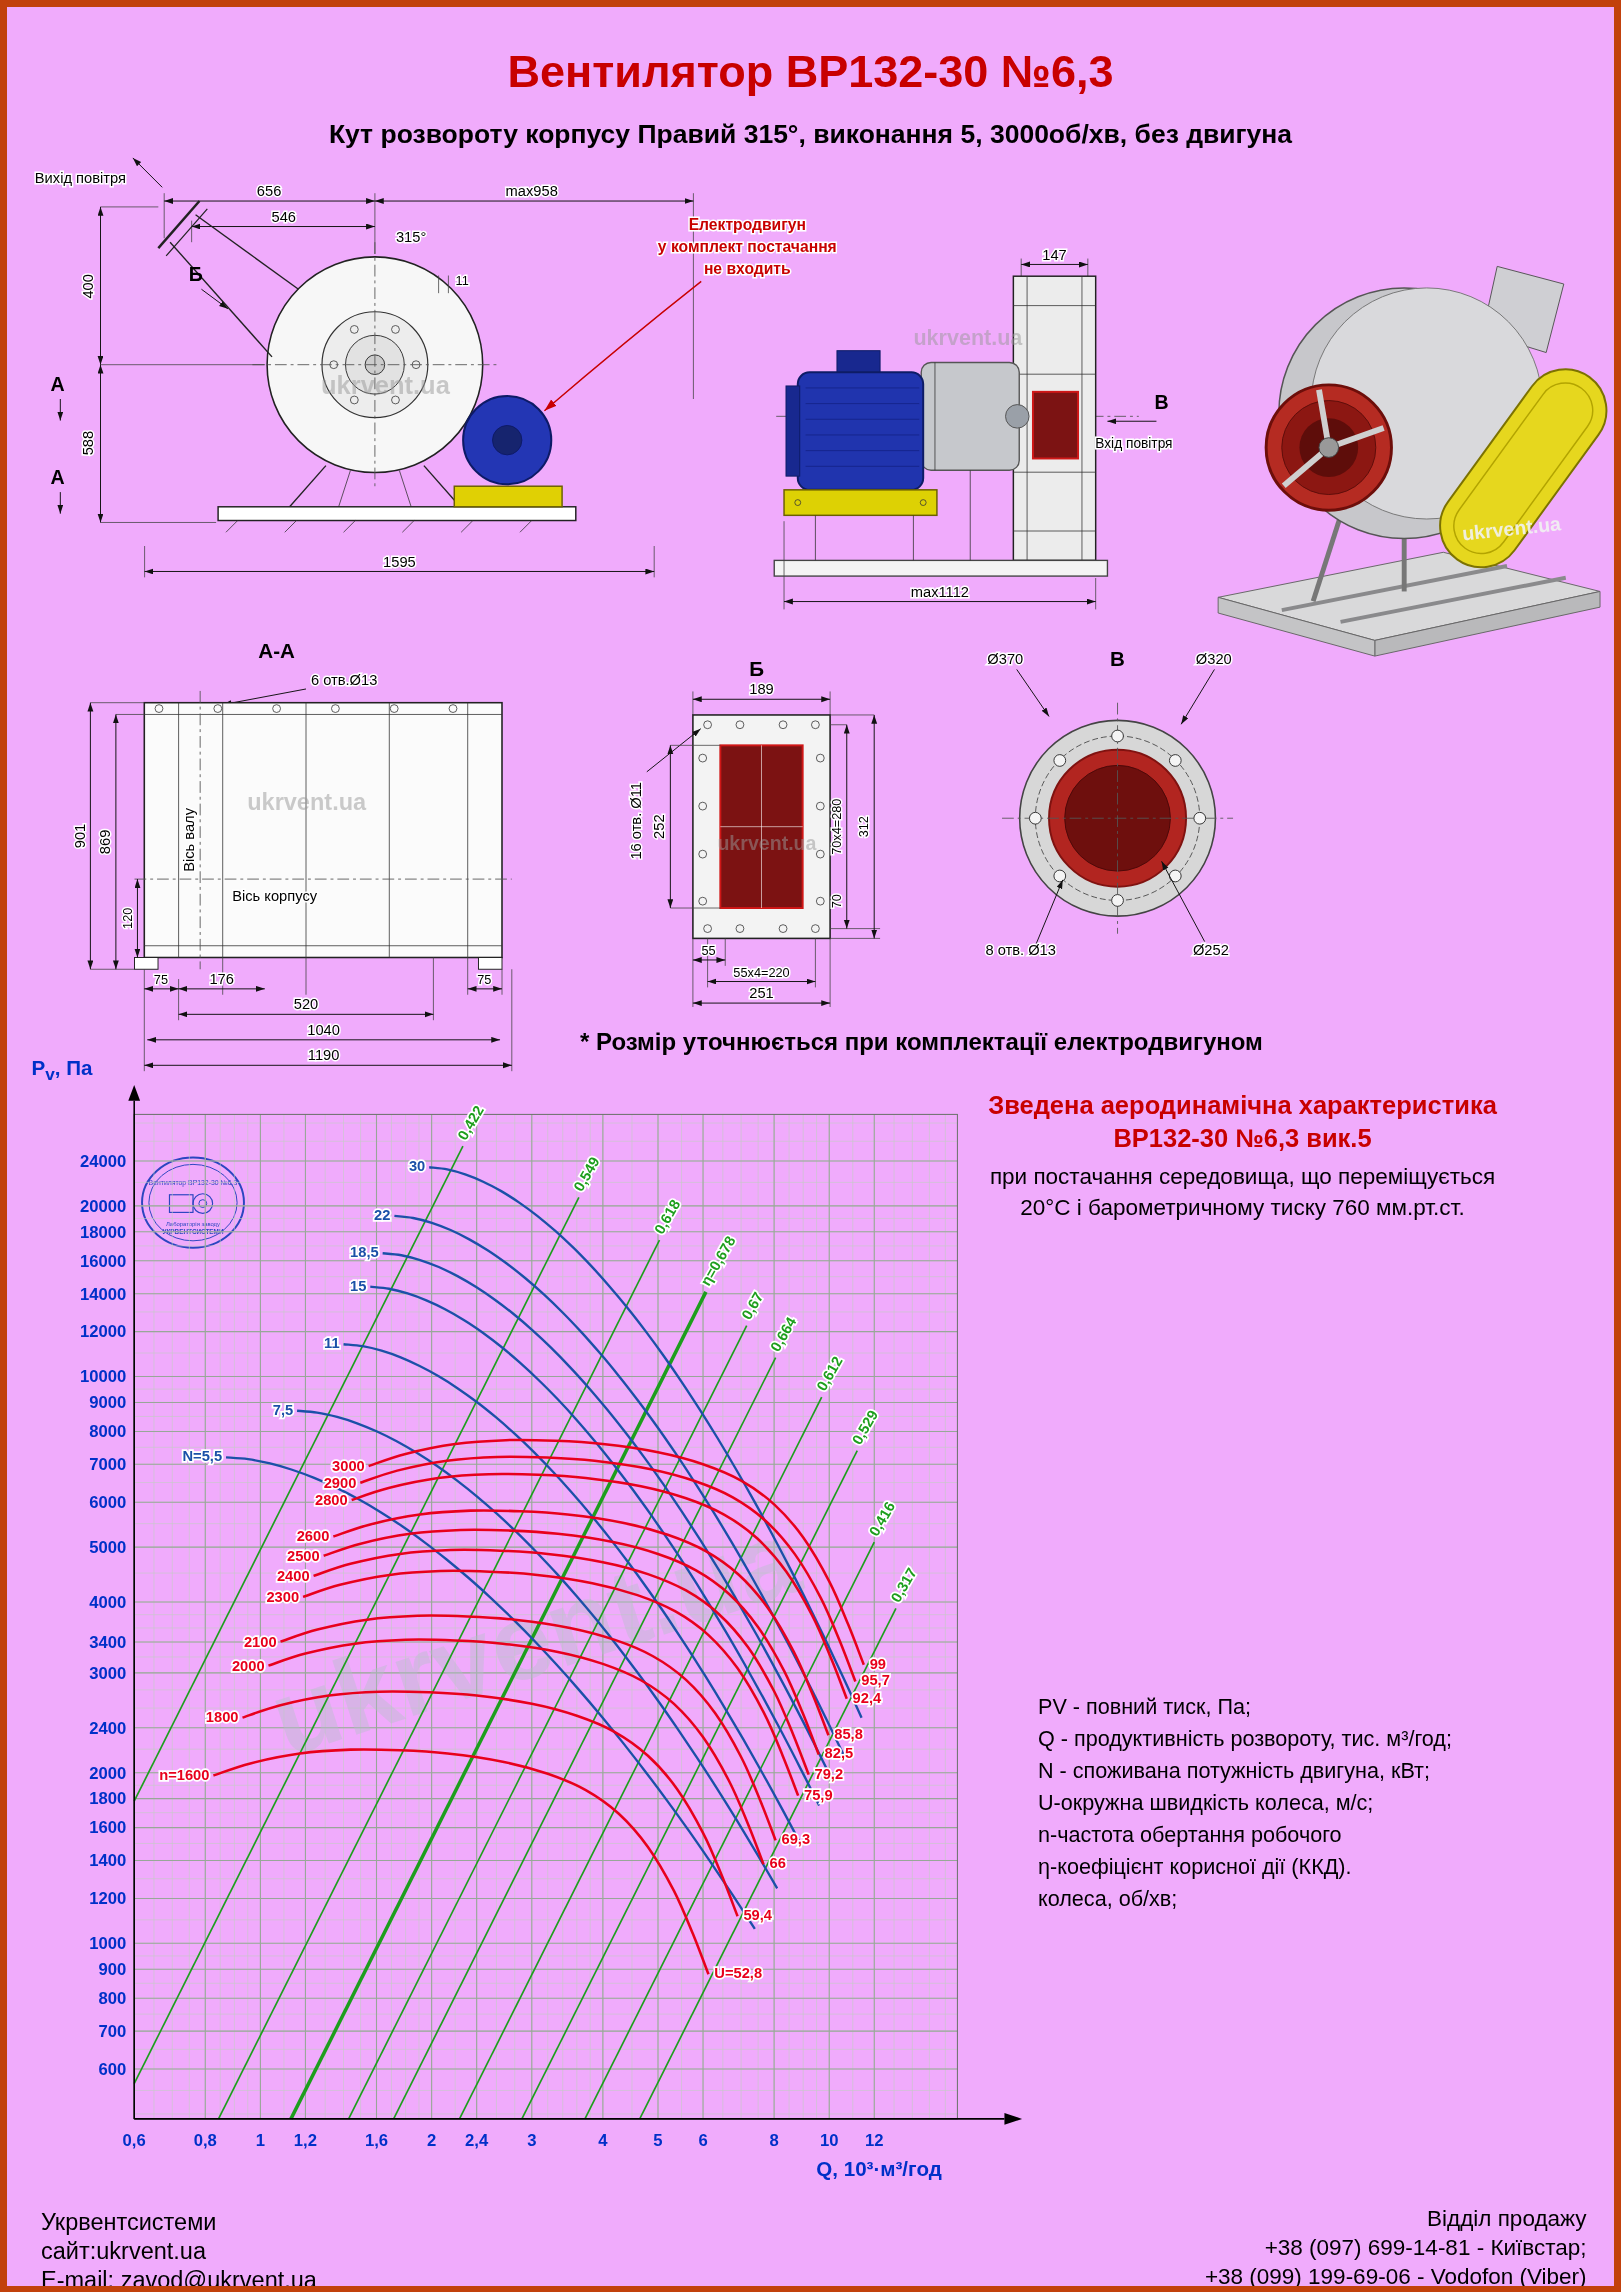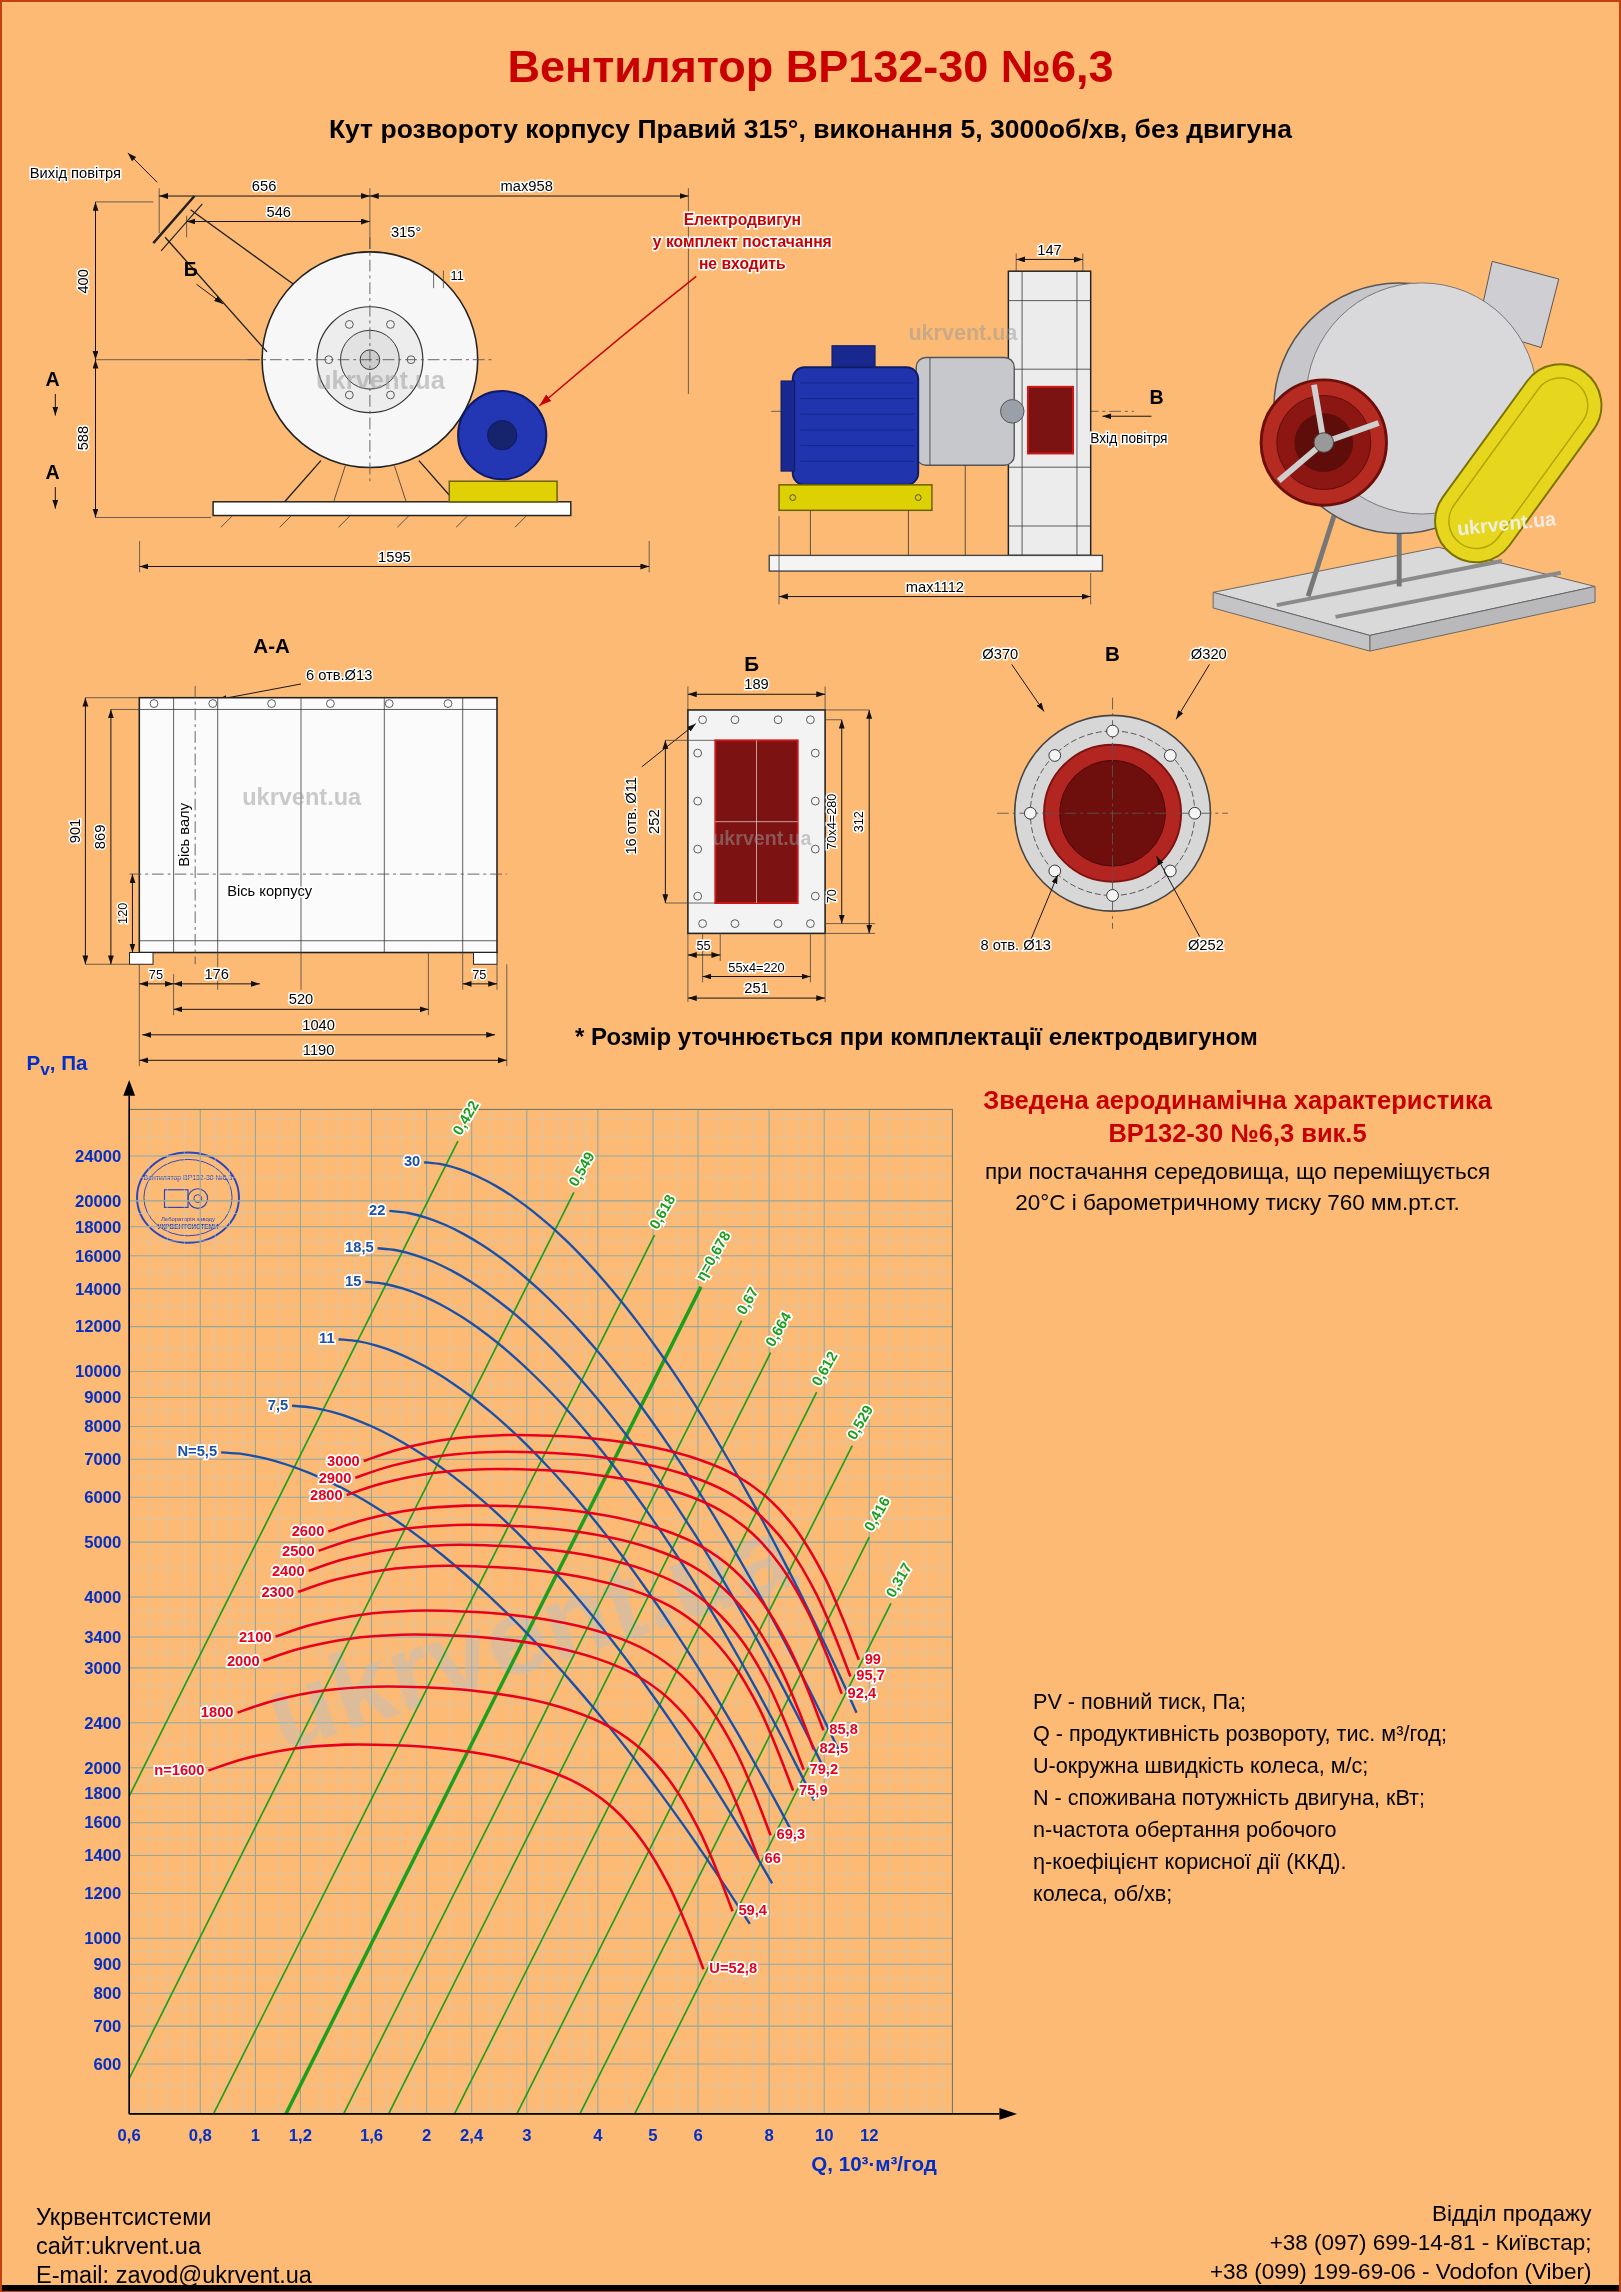--- a/index.html
+++ b/index.html
@@ -1,16 +1,16 @@
 <!DOCTYPE html>
 <html><head>
 <meta charset="utf-8">
 <style>
   html,body{margin:0;padding:0;background:#fff;}
-  .page{position:relative;width:1621px;height:2293px;background:#fdba74;font-family:"Liberation Sans",sans-serif;color:#000;border:2px solid #c2410c;box-sizing:border-box;overflow:hidden;}
+  .page{position:relative;width:1621px;height:2293px;background:#f0abfc;font-family:"Liberation Sans",sans-serif;color:#000;border:7px solid #c2410c;box-sizing:border-box;overflow:hidden;}
   .abs{position:absolute;}
   .title{width:100%;text-align:center;font-size:45px;font-weight:bold;color:#c80000;}
   .subtitle{width:100%;text-align:center;font-size:26.5px;font-weight:bold;color:#000;}
   svg{position:absolute;overflow:visible;}
   svg text{font-family:"Liberation Sans",sans-serif;}
   .dt{font-size:15px;fill:#000;paint-order:stroke;stroke:#fff;stroke-width:3px;}
   .dtm{text-anchor:middle;}
   .small{font-size:13px;}
   .big{font-size:20px;font-weight:bold;}
   .vbig{font-size:21px;font-weight:bold;}
@@ -676,22 +676,22 @@
     </svg>
 
   <div class="abs chart-title" style="left:863px;top:1084px;width:745px;">Зведена аеродинамічна характеристика</div>
   <div class="abs chart-title" style="left:863px;top:1117px;width:745px;">ВР132-30 №6,3 вик.5</div>
   <div class="abs chart-cond" style="left:863px;top:1157px;width:745px;">при постачання середовища, що переміщується</div>
   <div class="abs chart-cond" style="left:863px;top:1188px;width:745px;">20°С і барометричному тиску 760 мм.рт.ст.</div>
 
   <div class="abs" style="left:1031px;top:1684px;width:578px;">
     <div class="legend-line">PV - повний тиск, Па;</div>
     <div class="legend-line">Q - продуктивність розвороту, тис. м³/год;</div>
+    <div class="legend-line">N - споживана потужність двигуна, кВт;</div>
     <div class="legend-line">U-окружна швидкість колеса, м/с;</div>
-    <div class="legend-line">N - споживана потужність двигуна, кВт;</div>
     <div class="legend-line">n-частота обертання робочого</div>
     <div class="legend-line">η-коефіцієнт корисної дії (ККД).</div>
     <div class="legend-line">колеса, об/хв;</div>
   </div>
 
   <div class="abs footer" style="left:34px;top:2201px;">
     <div>Укрвентсистеми</div>
     <div>сайт:ukrvent.ua</div>
     <div>E-mail: zavod@ukrvent.ua</div>
   </div>

